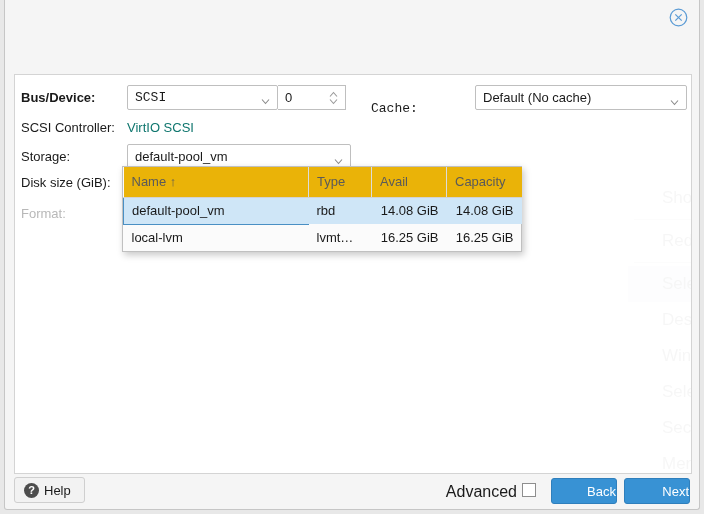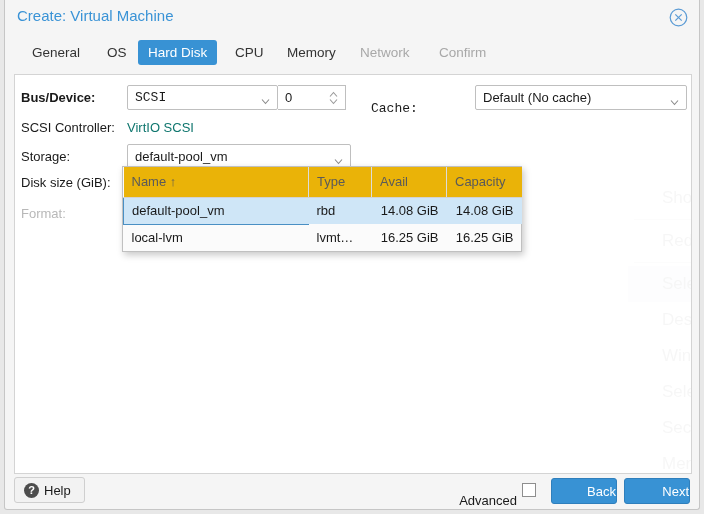--- a/index.html
+++ b/index.html
@@ -272,22 +272,22 @@
     background: #4d4d4d;
     color: #ffffff;
     font-size: 11px;
     line-height: 15px;
     text-align: center;
     font-weight: bold;
   }
   .adv-label {
     position: absolute;
     right: 182px;
-    top: 20px;
-    font-size: 13px;
+    top: 10px;
+    font-size: 16px;
     color: #1a1a1a;
     white-space: nowrap;
     text-align: right;
   }
   .adv-box {
     position: absolute;
     right: 163px;
     top: 10px;
     width: 14px;
     height: 14px;
@@ -312,39 +312,29 @@
   }
   #back-button { right: 82px; width: 66px; }
   #next-button { right: 9px; width: 66px; }
 </style>
 </head>
 <body>
 
 <div class="window">
 
   <div class="titlebar">
-    <div class="title-text">Create: Virtual Machine</div>
     <div class="close-btn">
       <svg width="19" height="19" viewBox="0 0 19 19">
         <circle cx="9.5" cy="9.5" r="8.3" fill="none" stroke="#5b9bd5" stroke-width="1.2"></circle>
         <line x1="6.3" y1="6.3" x2="12.7" y2="12.7" stroke="#5b9bd5" stroke-width="1.2"></line>
         <line x1="12.7" y1="6.3" x2="6.3" y2="12.7" stroke="#5b9bd5" stroke-width="1.2"></line>
       </svg>
     </div>
   </div>
 
-  <div class="tabbar">
-    <div class="tab" style="left:17px;">General</div>
-    <div class="tab" style="left:92px;">OS</div>
-    <div class="tab active" style="left:133px;">Hard Disk</div>
-    <div class="tab" style="left:220px;">CPU</div>
-    <div class="tab" style="left:272px;">Memory</div>
-    <div class="tab disabled" style="left:345px;">Network</div>
-    <div class="tab disabled" style="left:424px;">Confirm</div>
-  </div>
 
   <div class="content">
 
     <div class="ghost-menu">
       <div class="ghost-item">Show ma</div>
       <div class="ghost-sep"></div>
       <div class="ghost-item">Redo las</div>
       <div class="ghost-sep"></div>
       <div class="ghost-item sel">Selectio</div>
       <div class="ghost-item">Desktop</div>

